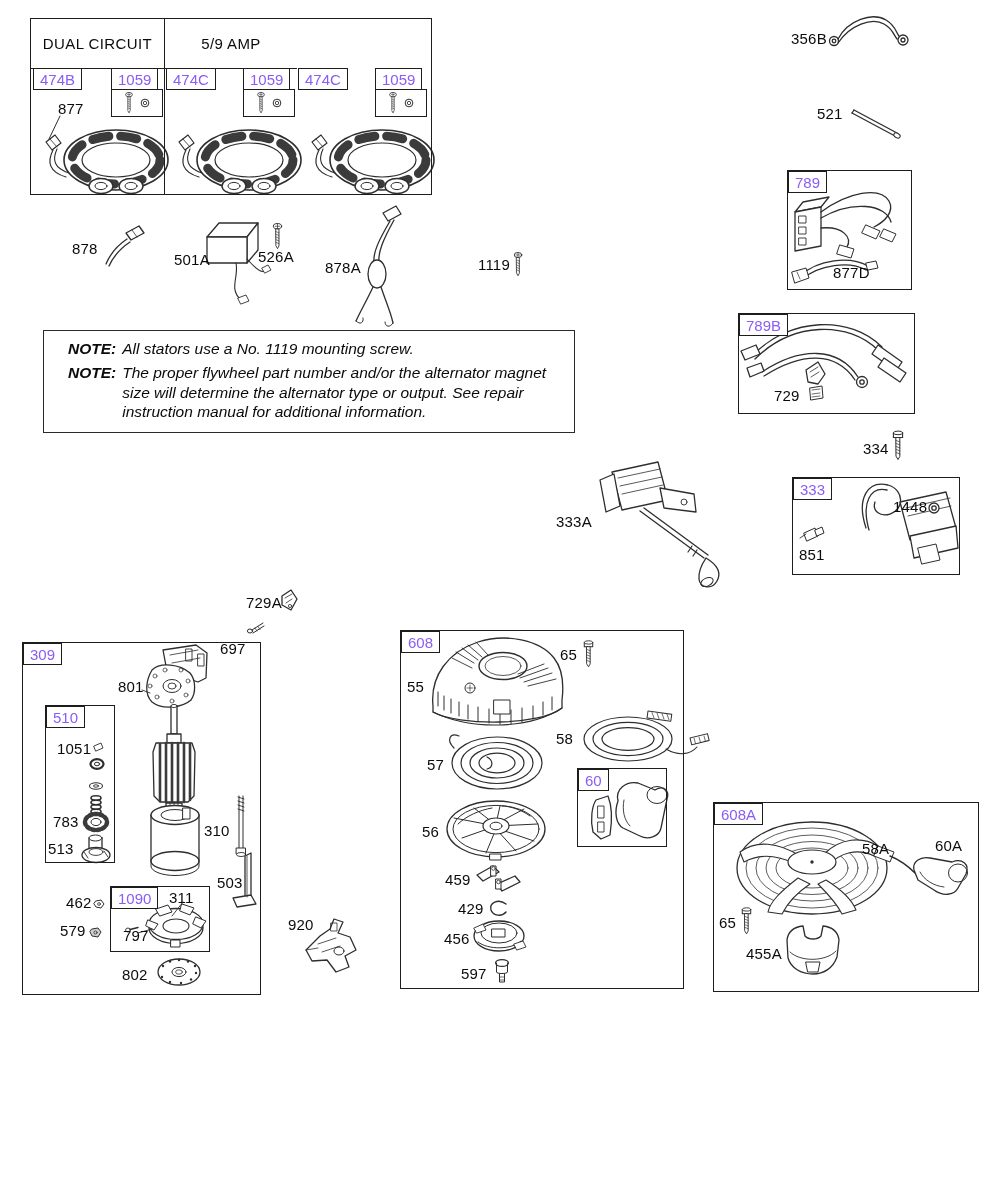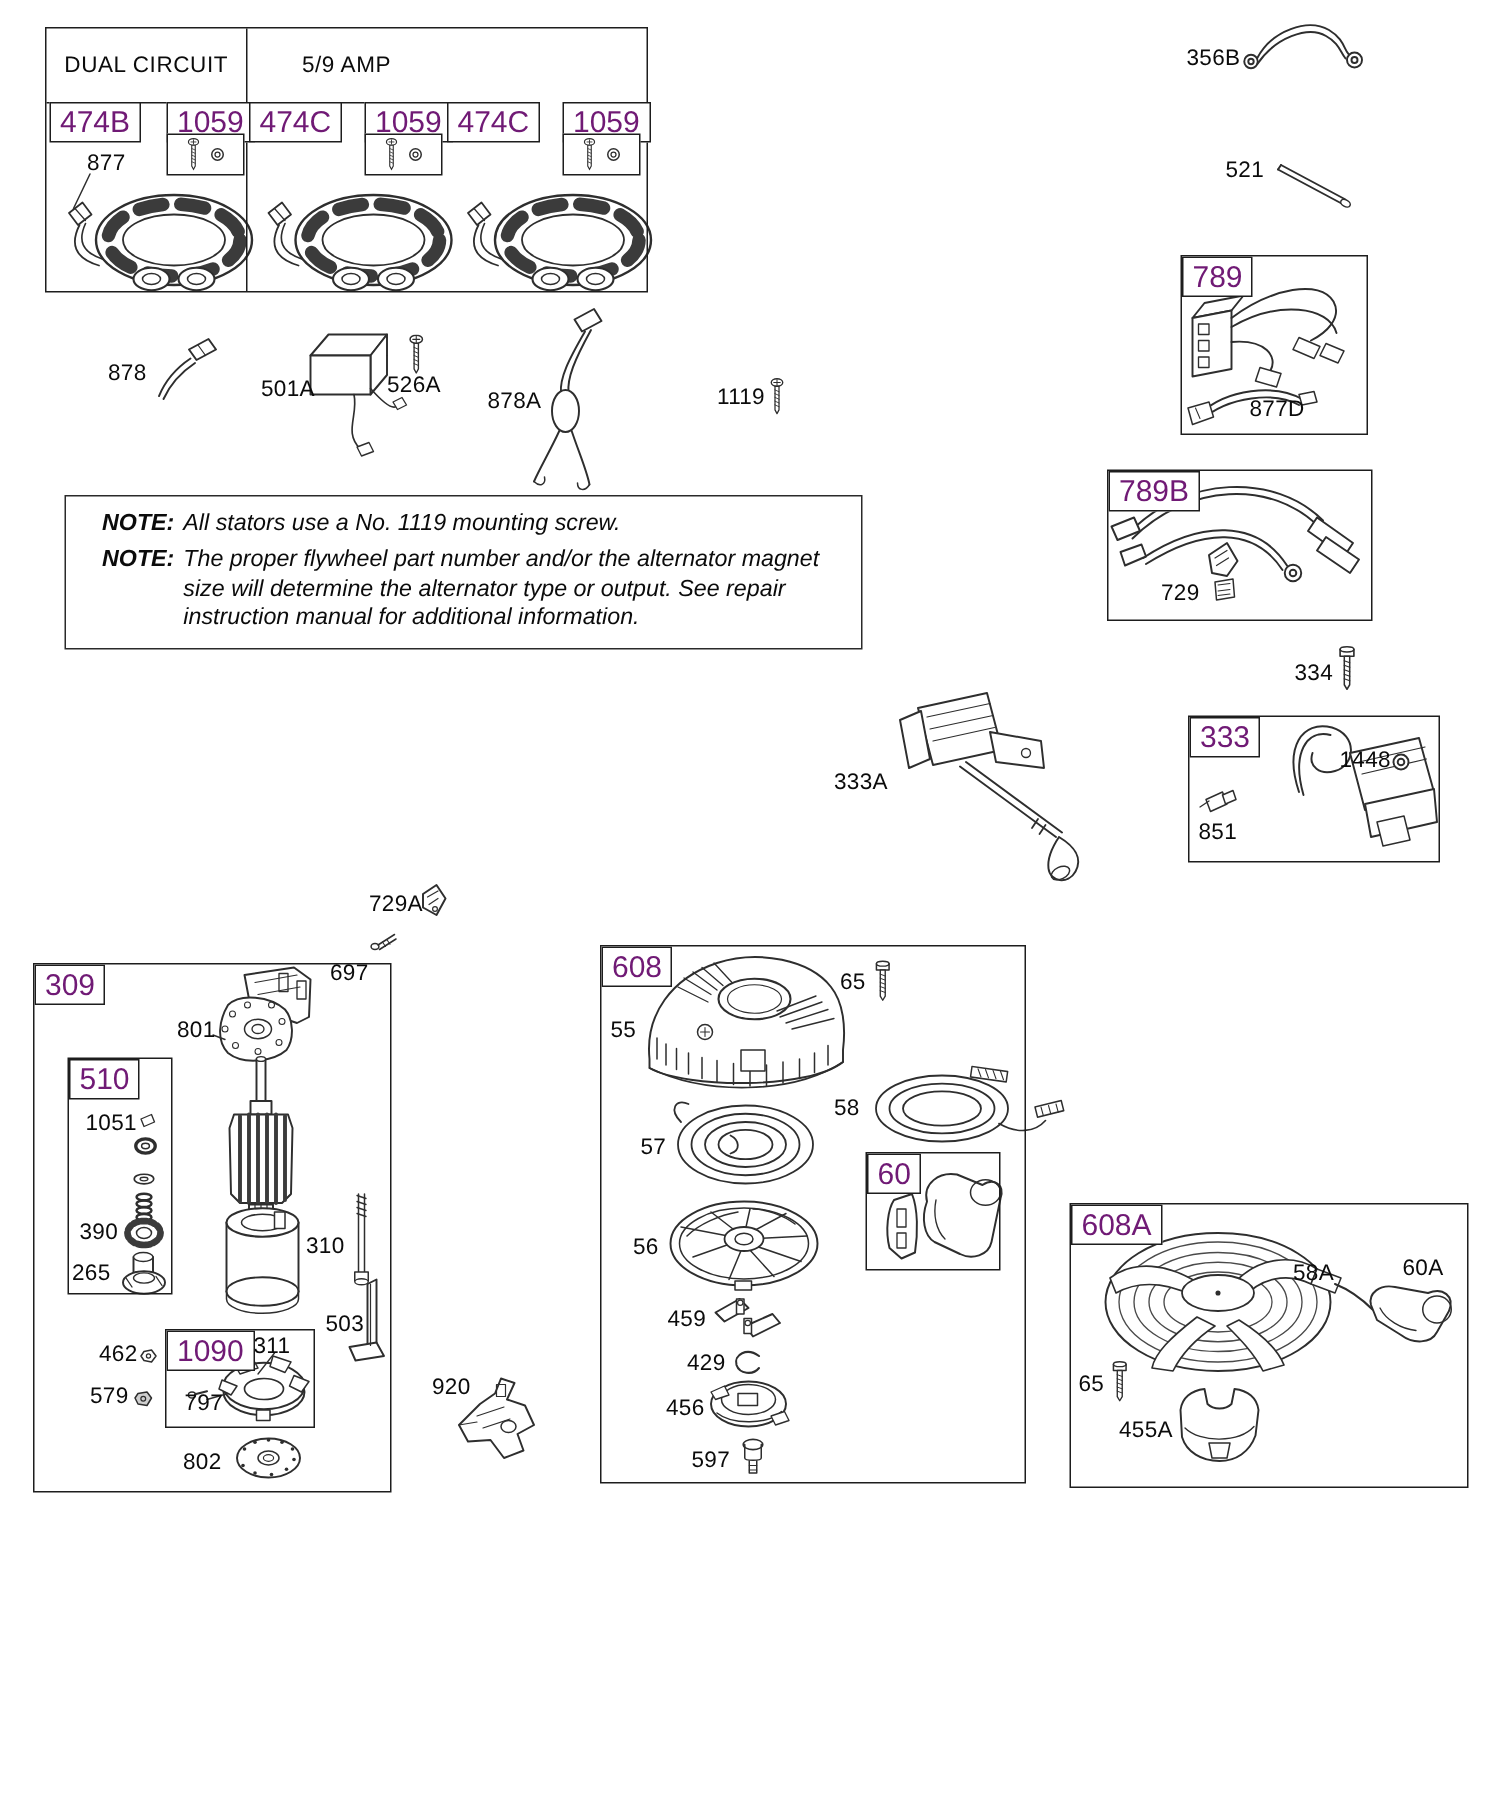--- a/index.html
+++ b/index.html
@@ -8,21 +8,21 @@
     font-family:"Liberation Sans","DejaVu Sans",sans-serif;color:#111;
     overflow:hidden;
   }
   .layer{position:absolute;left:0;top:0;z-index:1;}
   .pl{ 
     position:absolute;z-index:3;font-size:15px;line-height:1.05;color:#0b0b0b;
     white-space:nowrap;letter-spacing:.2px;
   }
   .tag{ 
     position:absolute;z-index:4;border:1.6px solid #1d1d1d;background:#fff;
-    font-size:20px;line-height:1;padding:3px 6px 2px 6px;white-space:nowrap;color:#701a75;
+    font-size:15px;line-height:1;padding:3px 6px 2px 6px;white-space:nowrap;color:#8b5cf6;
   }
   .pbox{ 
     position:absolute;z-index:2;border:1.6px solid #1d1d1d;background:transparent;
   }
   .stator-table{position:absolute;z-index:2;border:1.6px solid #1d1d1d;display:flex;}
   .stator-col{position:relative;height:100%;border-right:1.6px solid #1d1d1d;}
   .stator-col:last-child{border-right:none;}
   .stator-head{
     height:49px;border-bottom:1.6px solid #1d1d1d;display:flex;align-items:center;
     justify-content:center;font-size:15px;letter-spacing:.4px;color:#0b0b0b;
@@ -554,22 +554,22 @@
   <span class="pl" style="left:774px;top:388px;">729</span>
   <span class="pl" style="left:863px;top:441px;">334</span>
   <span class="pl" style="left:893px;top:499px;">1448</span>
   <span class="pl" style="left:799px;top:547px;">851</span>
   <span class="pl" style="left:556px;top:514px;">333A</span>
 
   <span class="pl" style="left:246px;top:595px;">729A</span>
   <span class="pl" style="left:220px;top:621px;margin-top:20px;">697</span>
   <span class="pl" style="left:118px;top:679px;">801</span>
   <span class="pl" style="left:57px;top:741px;">1051</span>
-  <span class="pl" style="left:53px;top:814px;">390</span>
-  <span class="pl" style="left:48px;top:841px;">265</span>
+  <span class="pl" style="left:53px;top:814px;">783</span>
+  <span class="pl" style="left:48px;top:841px;">513</span>
   <span class="pl" style="left:204px;top:823px;">310</span>
   <span class="pl" style="left:217px;top:875px;">503</span>
   <span class="pl" style="left:66px;top:895px;">462</span>
   <span class="pl" style="left:60px;top:923px;">579</span>
   <span class="pl" style="left:169px;top:890px;">311</span>
   <span class="pl" style="left:123px;top:928px;">797</span>
   <span class="pl" style="left:122px;top:967px;">802</span>
   <span class="pl" style="left:288px;top:917px;">920</span>
 
   <span class="pl" style="left:407px;top:679px;">55</span>

